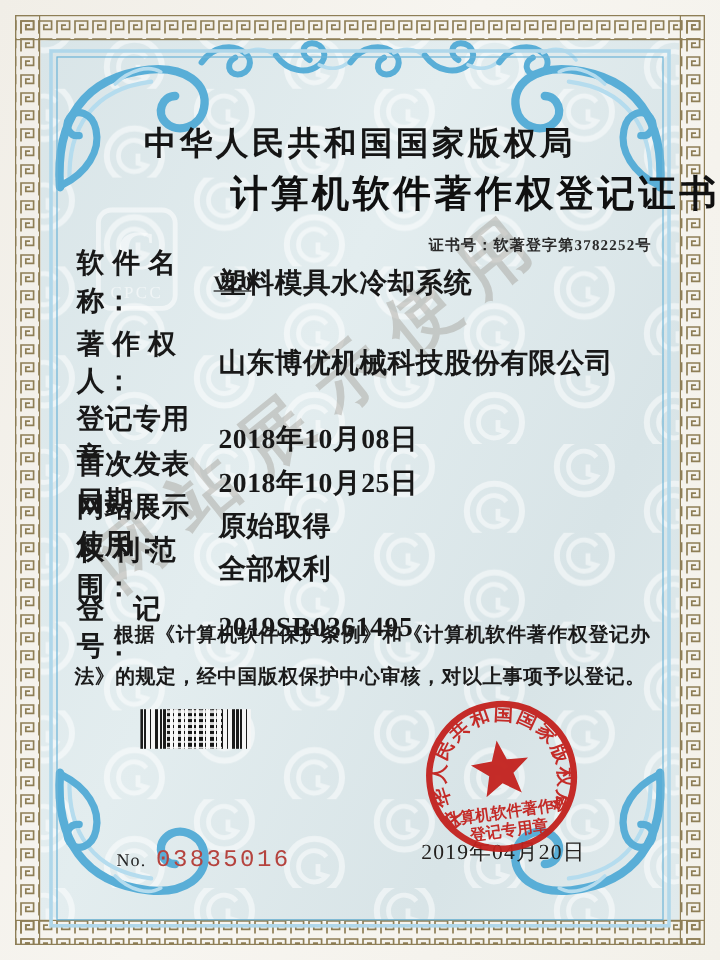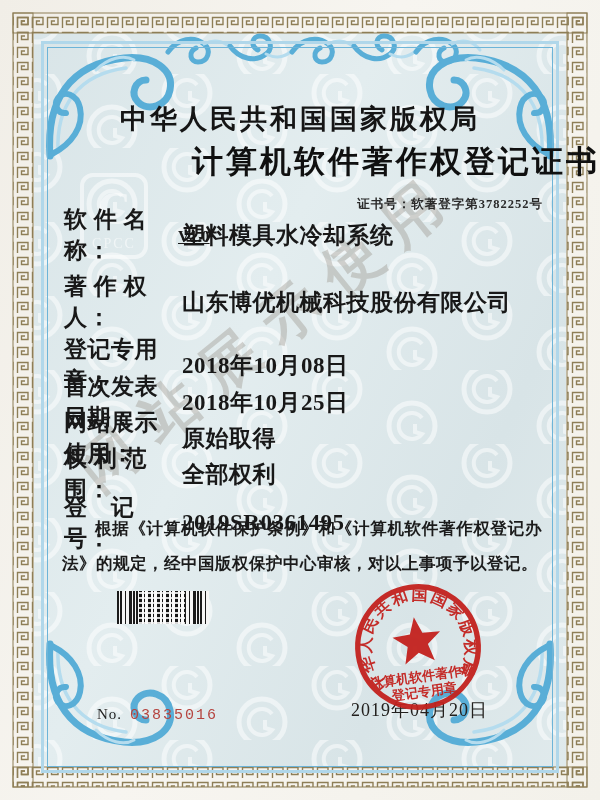--- a/index.html
+++ b/index.html
@@ -37,21 +37,21 @@
     background:repeating-linear-gradient(0deg,rgba(250,250,250,.85) 0 2px,transparent 2px 5px),
                repeating-linear-gradient(90deg,#161616 0 3px,#fafafa 3px 5px,#161616 5px 6px,#fafafa 6px 9px);}
   
   .issue-date{position:absolute;left:351px;top:698px;font-size:18px;font-weight:400;
     letter-spacing:1px;color:#23201e;z-index:4;}
   .seal{position:absolute;left:350px;top:579px;width:136px;height:136px;z-index:5;
     transform:rotate(-8deg);opacity:.95;}
   
   .serial{position:absolute;left:97px;top:706px;font-size:15px;color:#232323;z-index:6;letter-spacing:1px;}
   .serial .num{color:#b5433e;font-family:"Liberation Mono","DejaVu Sans Mono",monospace;
-    font-size:15px;letter-spacing:2px;margin-left:8px;}
+    font-size:20px;letter-spacing:2px;margin-left:8px;}
 </style>
 </head>
 <body>
 
 <div class="paper">
 
   <div class="content-bg"></div>
 
   <svg class="layer" viewBox="0 0 600 800">
     <defs>

